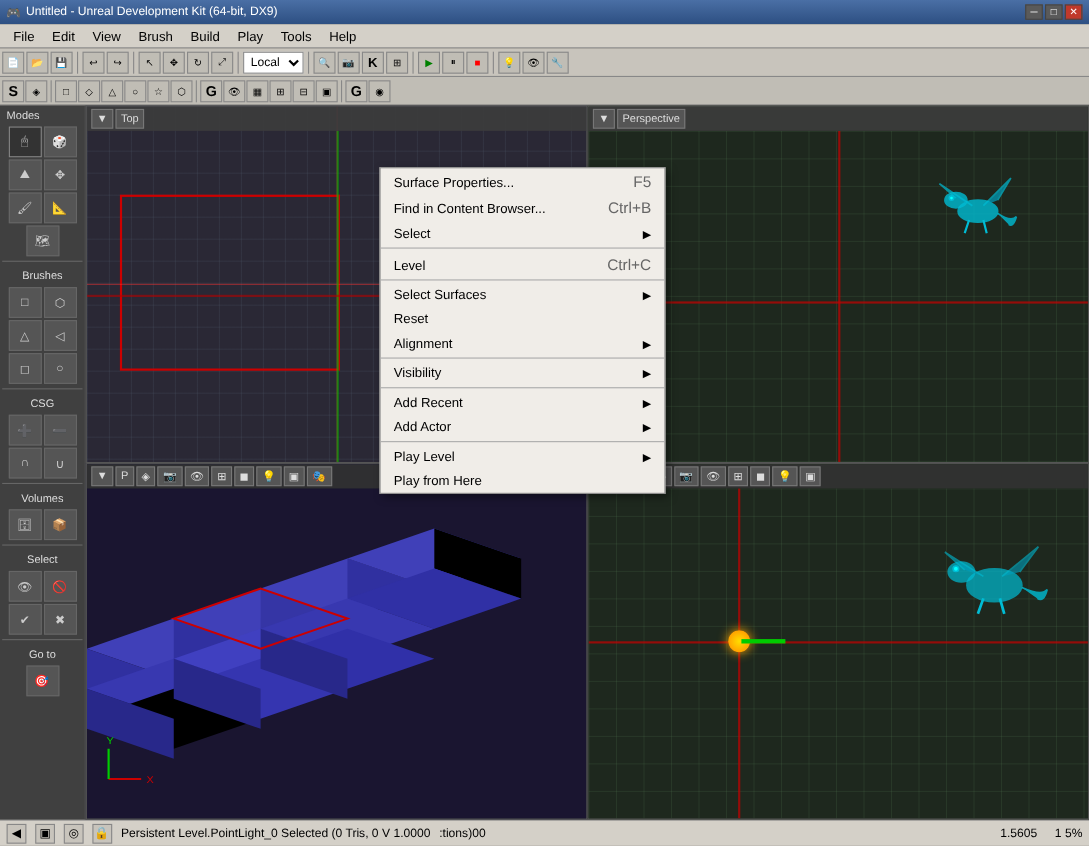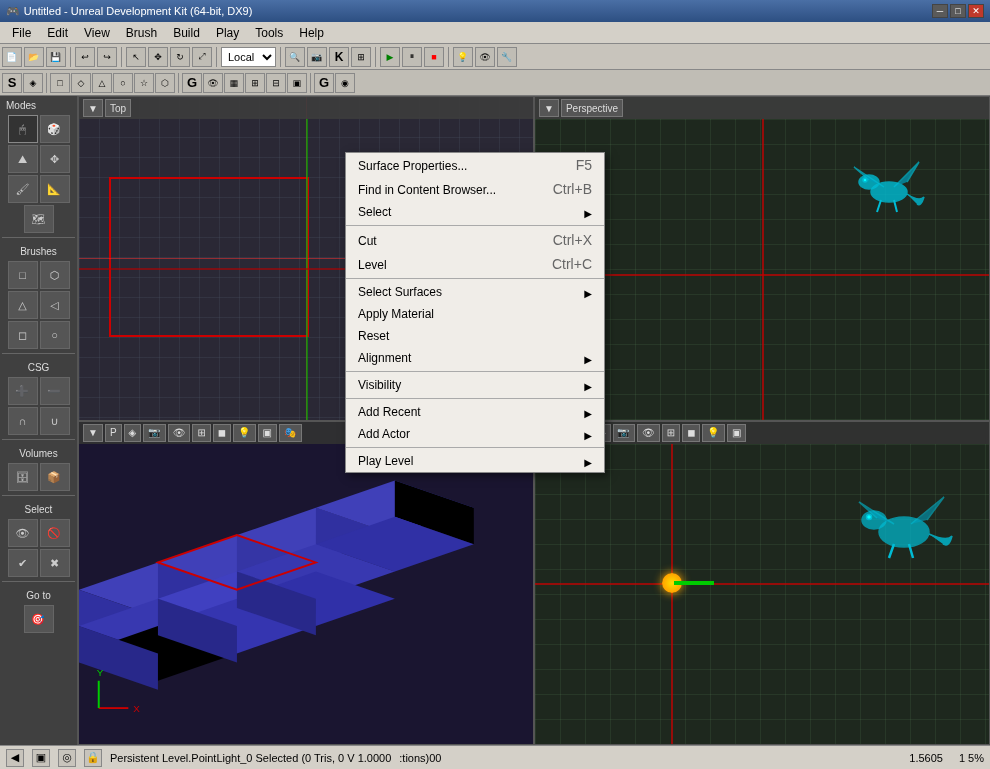--- a/index.html
+++ b/index.html
@@ -570,36 +570,29 @@
   <div class="ctx-item">
     <span>Find in Content Browser...</span>
     <span class="ctx-shortcut">Ctrl+B</span>
   </div>
   <div class="ctx-item">
     <span>Select</span>
     <span class="ctx-arrow">▶</span>
   </div>
   <div class="ctx-sep"></div>
   <div class="ctx-item">
-    <span>Cut</span>
-    <span class="ctx-shortcut">Ctrl+X</span>
-  </div>
-  <div class="ctx-item">
     <span>Level</span>
     <span class="ctx-shortcut">Ctrl+C</span>
   </div>
   <div class="ctx-sep"></div>
   <div class="ctx-item">
     <span>Select Surfaces</span>
     <span class="ctx-arrow">▶</span>
   </div>
   <div class="ctx-item">
-    <span>Apply Material</span>
-  </div>
-  <div class="ctx-item">
     <span>Reset</span>
   </div>
   <div class="ctx-item">
     <span>Alignment</span>
     <span class="ctx-arrow">▶</span>
   </div>
   <div class="ctx-sep"></div>
   <div class="ctx-item">
     <span>Visibility</span>
     <span class="ctx-arrow">▶</span>
@@ -611,13 +604,16 @@
   </div>
   <div class="ctx-item">
     <span>Add Actor</span>
     <span class="ctx-arrow">▶</span>
   </div>
   <div class="ctx-sep"></div>
   <div class="ctx-item">
     <span>Play Level</span>
     <span class="ctx-arrow">▶</span>
   </div>
+  <div class="ctx-item">
+    <span>Play from Here</span>
+  </div>
 </div>
 
 </body></html>

